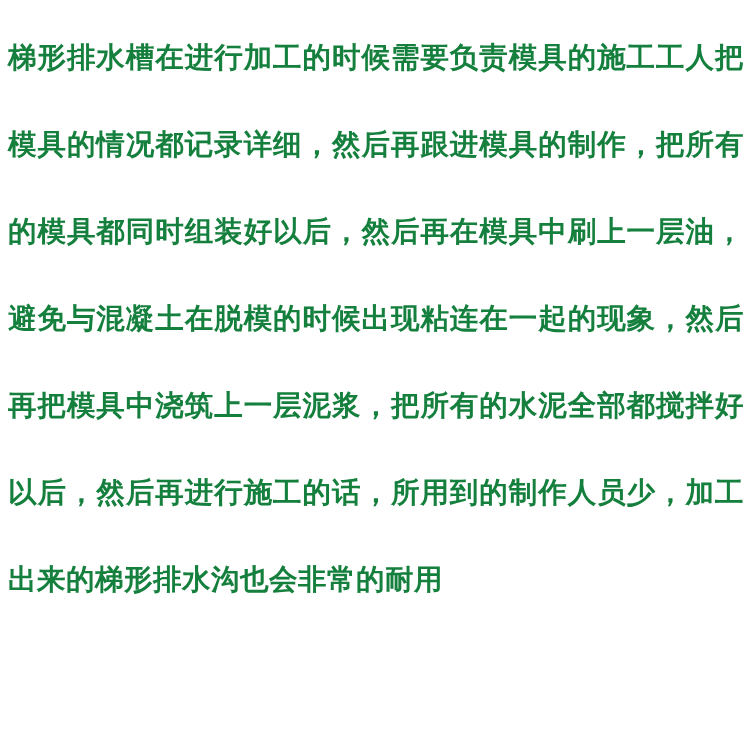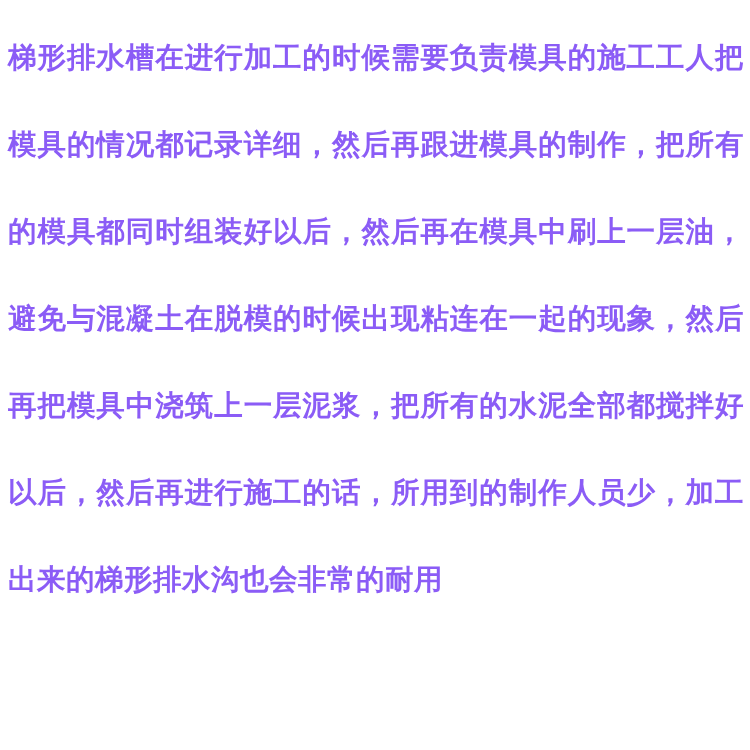--- a/index.html
+++ b/index.html
@@ -18,21 +18,21 @@
     width: 750px;
     height: 750px;
     background: #ffffff;
     box-sizing: border-box;
   }
   .body-text {
     position: absolute;
     left: 8px;
     top: 14px;
     width: 736px;
-    color: #8b5cf6;
+    color: #15803d;
     font-family: "Liberation Serif", serif;
     font-size: 28.5px;
     font-weight: 700;
     line-height: 87px;
     letter-spacing: 0.5px;
     text-align: justify;
     text-justify: inter-character;
     word-break: break-all;
     white-space: pre-wrap;
   }

